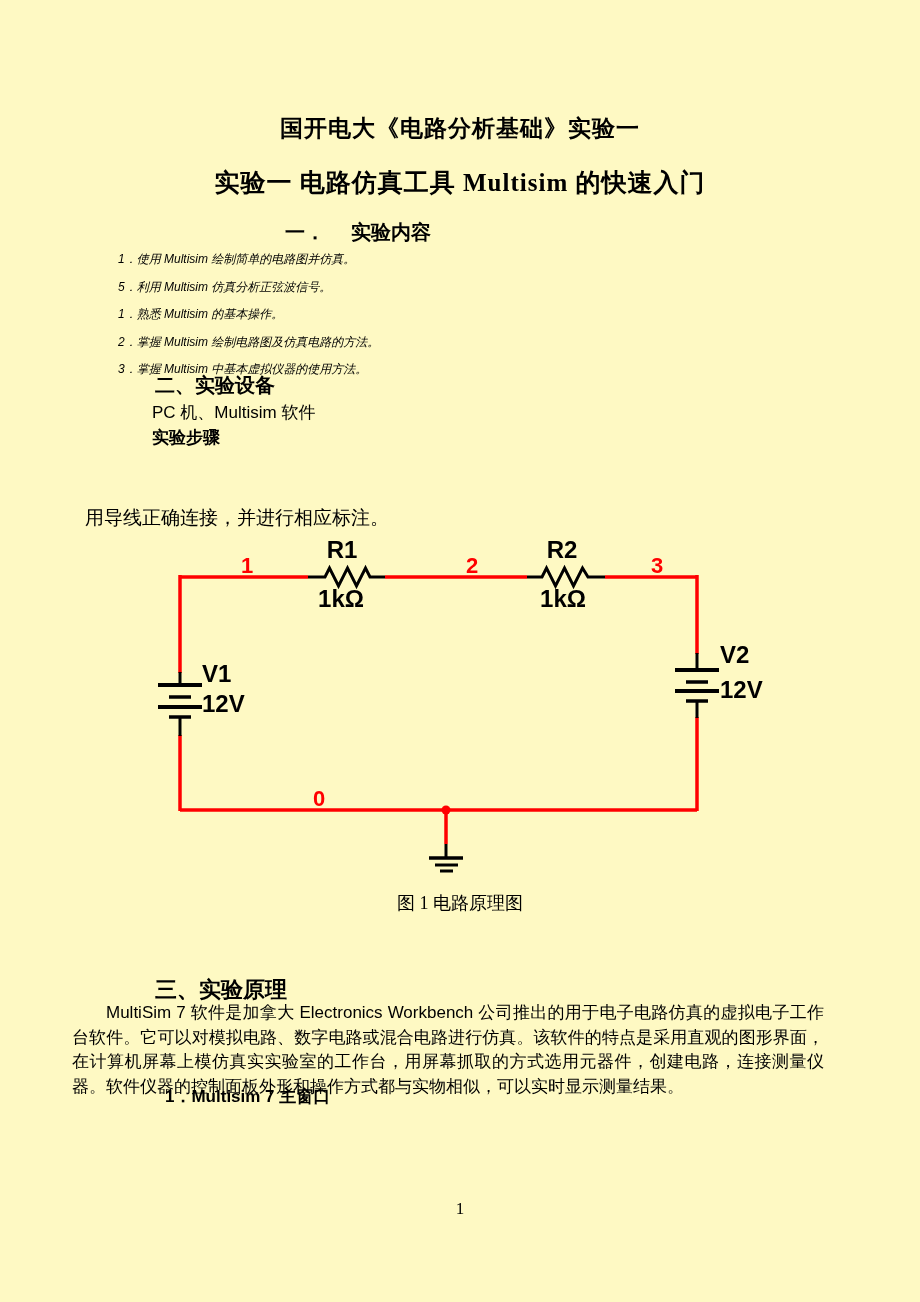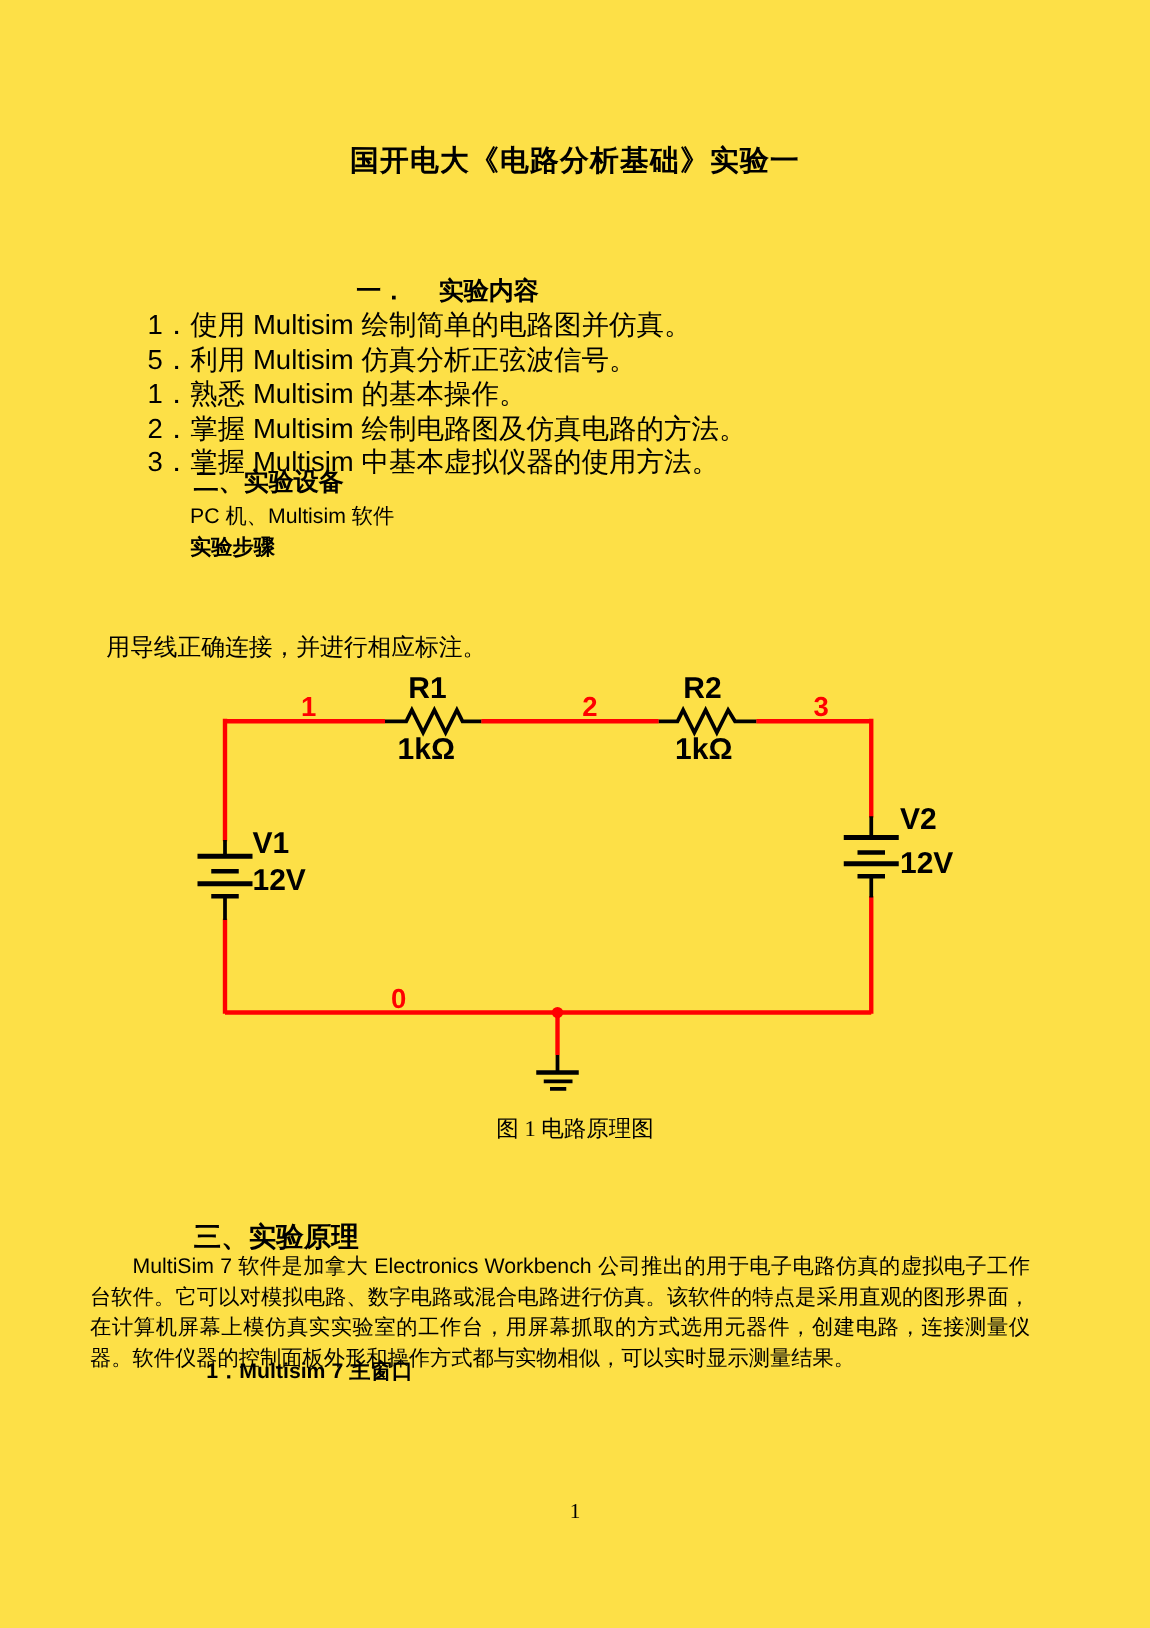--- a/index.html
+++ b/index.html
@@ -1,37 +1,37 @@
 <!DOCTYPE html>
 <html><head>
 <meta charset="utf-8">
 <style>
   html,body{margin:0;padding:0;background:#888;}
   .page{
     position:relative;
     width:920px;height:1302px;
-    background:#fde047;
+    background:#fef9c3;
     margin:0 auto;
     overflow:hidden;
     font-family:"Liberation Sans",sans-serif;
     color:#000;
   }
   .abs{position:absolute;}
   .serif{font-family:"Liberation Serif",serif;}
   .sans{font-family:"Liberation Sans",sans-serif;}
   .bold{font-weight:bold;}
   .center{left:0;width:920px;text-align:center;}
 
   .title1{top:113px;font-size:23px;letter-spacing:1px;}
   .title2{top:166px;font-size:25px;letter-spacing:1px;}
 
   .heading-one{top:219px;left:285px;font-size:20px;}
   .heading-one .gap{display:inline-block;width:26px;}
 
-  .content-list{top:246px;left:118px;font-size:22px;line-height:27.5px;}
+  .content-list{top:246px;left:118px;font-size:12px;line-height:27.5px;font-style:italic;}
 
   .heading-two{top:372px;left:155px;font-size:20px;}
   .equipment{top:401px;left:152px;font-size:17px;}
   .steps-label{top:426px;left:152px;font-size:17px;}
 
   .step-line1{top:472px;left:138px;font-size:19px;}
   .step-line2{top:505px;left:85px;font-size:19px;}
 
   .figure-caption{top:891px;font-size:18px;}
 
@@ -48,20 +48,21 @@
   svg text{font-family:"Liberation Sans",sans-serif;font-weight:bold;}
   .comp-label{font-size:24px;fill:#000;}
   .node-label{font-size:22px;fill:#ff0000;}
 </style>
 </head>
 <body>
 
 <div class="page">
 
   <div class="abs center serif bold title1">国开电大《电路分析基础》实验一</div>
+  <div class="abs center serif bold title2">实验一 电路仿真工具 Multisim 的快速入门</div>
 
   <div class="abs sans bold heading-one">
     <span>一．</span><span class="gap"></span><span>实验内容</span>
   </div>
 
   <div class="abs sans content-list">
     <div>1．使用 Multisim 绘制简单的电路图并仿真。</div>
     <div>5．利用 Multisim 仿真分析正弦波信号。</div>
     <div>1．熟悉 Multisim 的基本操作。</div>
     <div>2．掌握 Multisim 绘制电路图及仿真电路的方法。</div>

